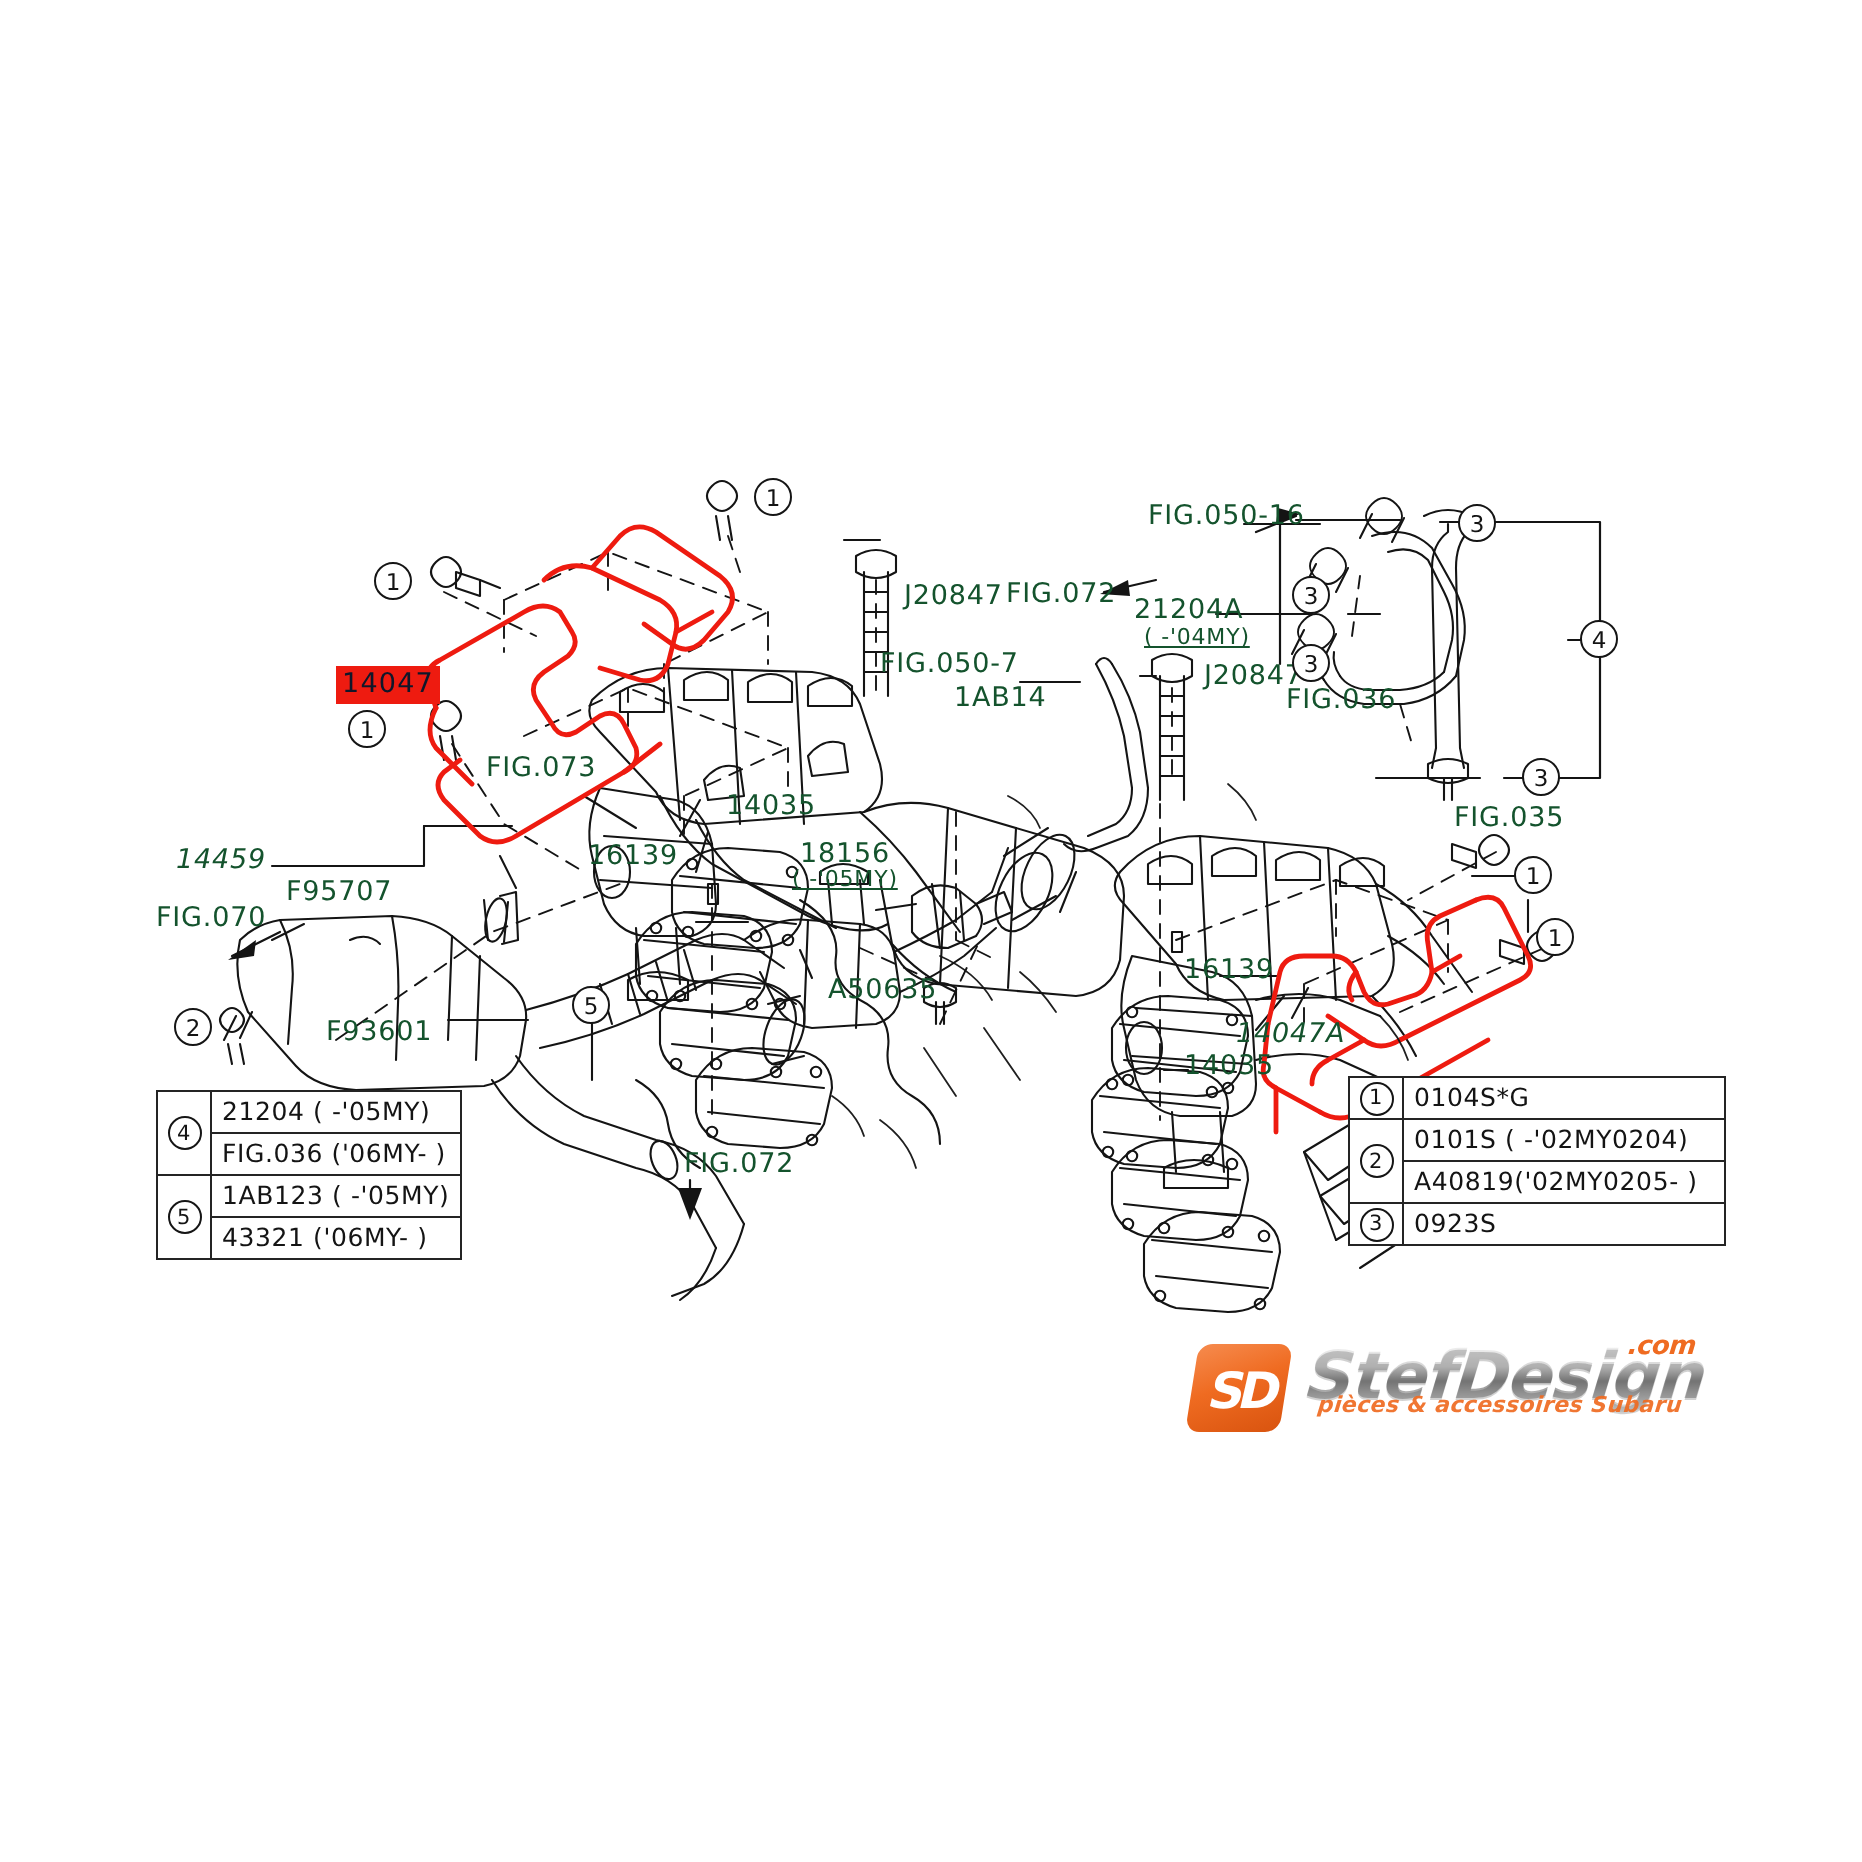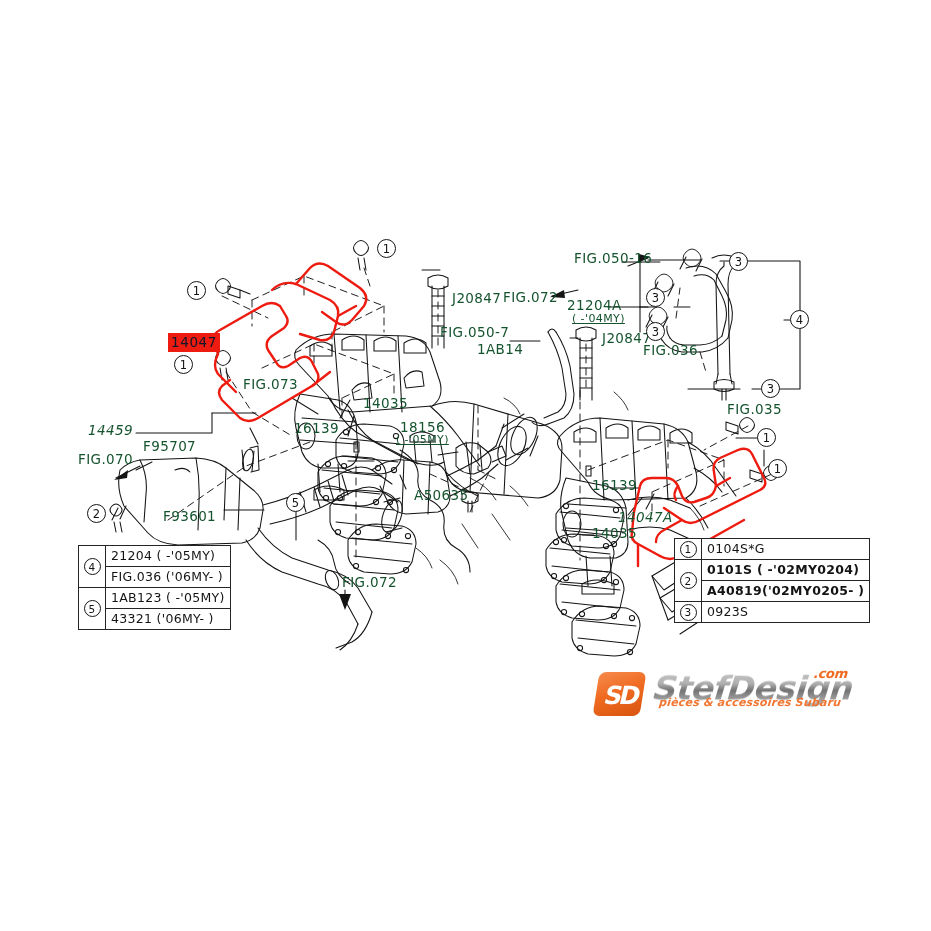--- a/index.html
+++ b/index.html
@@ -82,21 +82,21 @@
     width: 17px; height: 17px;
     border: 1.2px solid #151515;
     border-radius: 50%;
     align-items: center;
     justify-content: center;
     font-size: 10.5px;
     box-sizing: border-box;
   }
   #legend-left { left: 78px; top: 545px; }
   #legend-right { left: 674px; top: 538px; }
-  #legend-right td.wide { min-width: 150px; font-weight: bold; }
+  #legend-right td.wide { min-width: 150px; }
   
   #logo {
     position: absolute;
     left: 596px;
     top: 664px;
     width: 272px;
     height: 58px;
   }
   #logo-badge {
     position: absolute;

